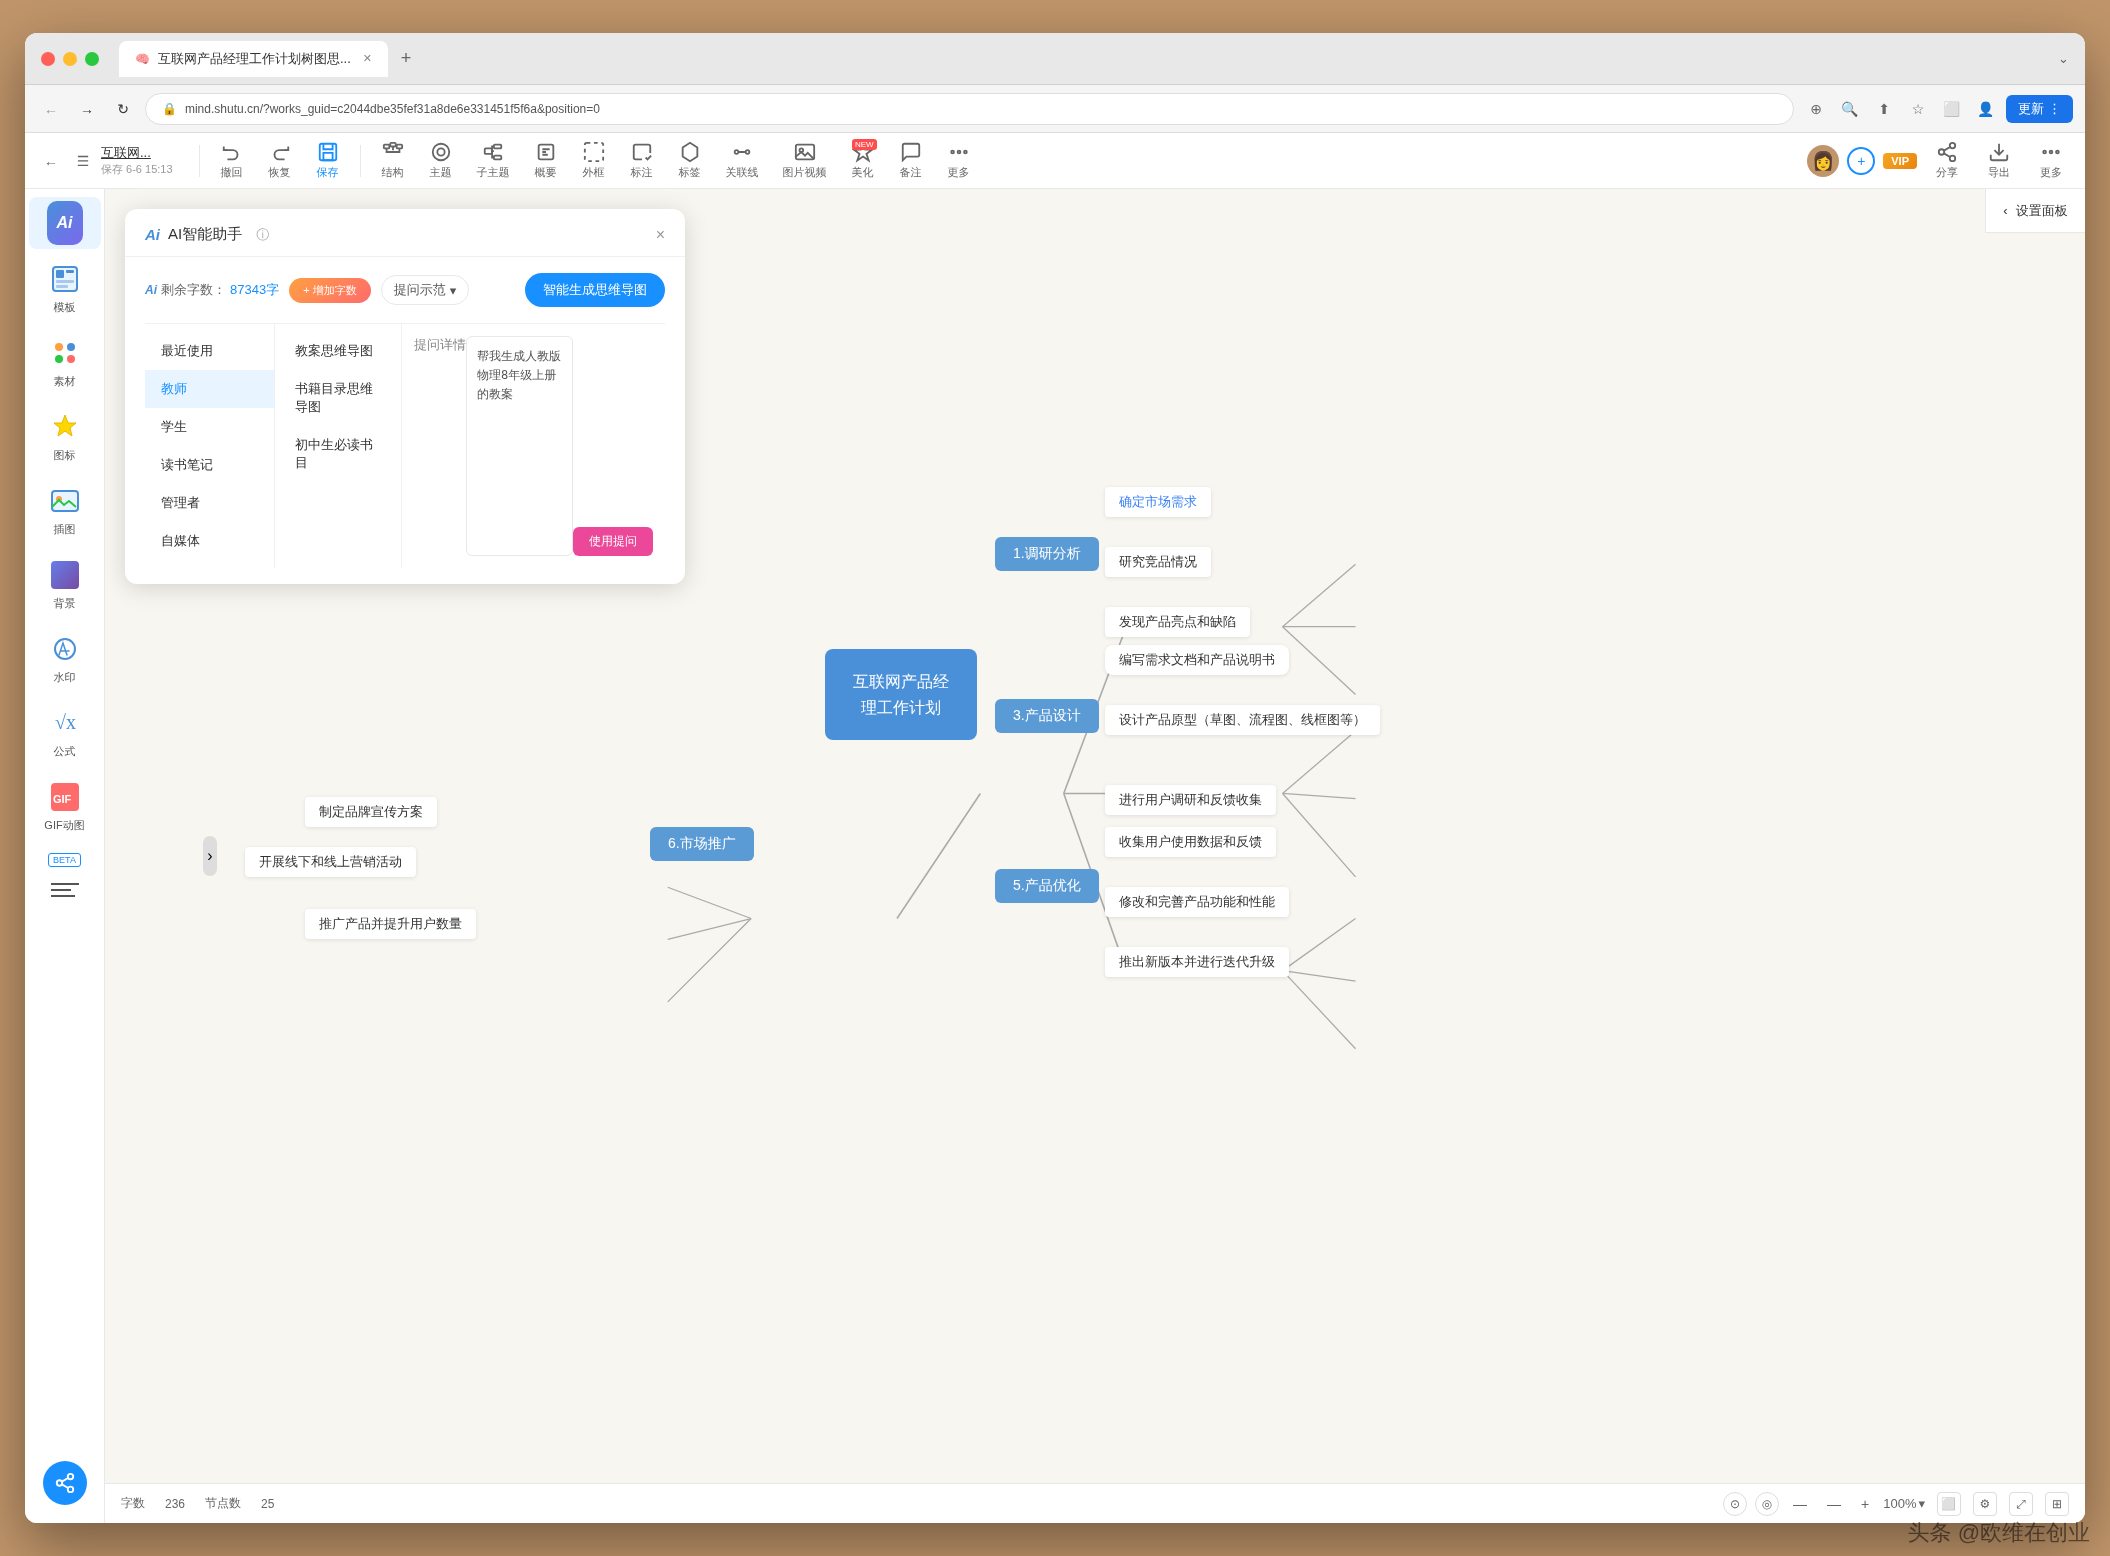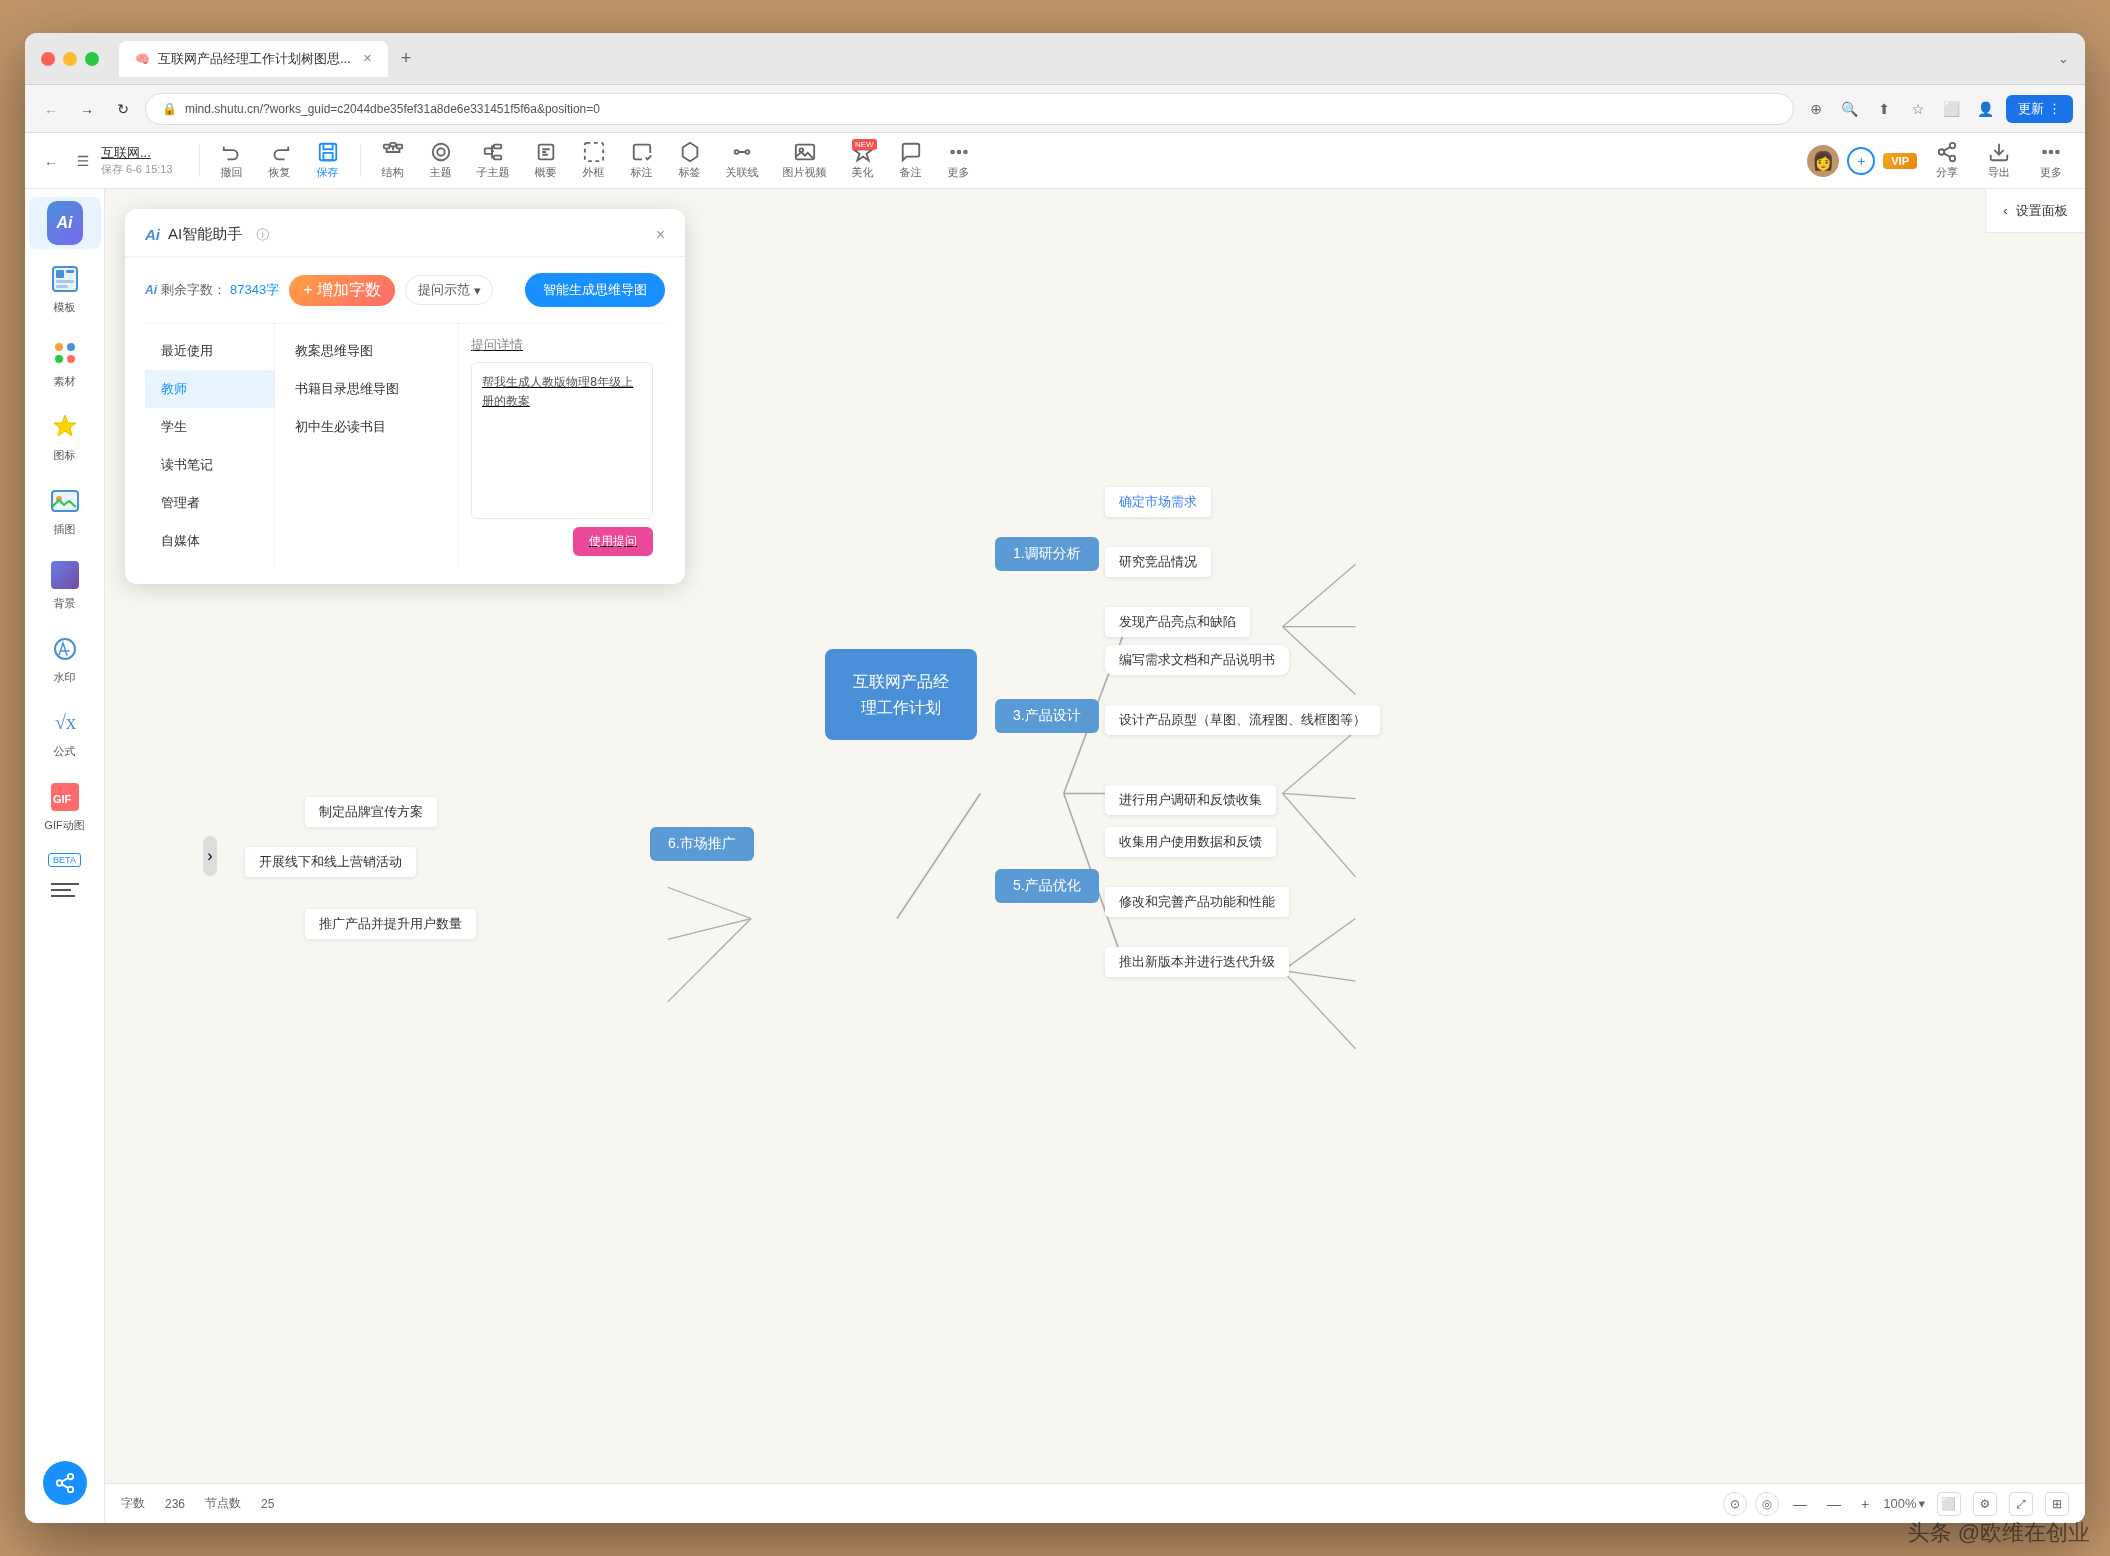--- a/index.html
+++ b/index.html
@@ -71,32 +71,32 @@
     .close-btn { color: #999; cursor: pointer; font-size: 16px; }
 
     .ai-panel-body { padding: 16px 20px; }
     .ai-input-area { border: 1px solid #e8e8e8; border-radius: 8px; padding: 12px; min-height: 70px; font-size: 14px; color: #333; margin-bottom: 14px; }
 
     .ai-actions { display: flex; align-items: center; gap: 10px; margin-bottom: 16px; }
     .remaining-count { display: flex; align-items: center; gap: 4px; font-size: 13px; }
     .ai-small-icon { font-size: 12px; font-weight: bold; font-style: italic; color: #4a90d9; }
     .remaining-label { color: #666; }
     .remaining-num { color: #1890ff; font-weight: 500; }
-    .add-count-btn { background: linear-gradient(135deg, #ff9f43, #ff6b6b); color: white; border-radius: 20px; padding: 5px 14px; font-size: 16px; cursor: pointer; display: flex; align-items: flex-end; gap: 4px; }
+    .add-count-btn { background: linear-gradient(135deg, #ff9f43, #ff6b6b); color: white; border-radius: 20px; padding: 5px 14px; font-size: 11px; cursor: pointer; display: flex; align-items: flex-end; gap: 4px; }
     .prompt-select { display: flex; align-items: center; gap: 4px; border: 1px solid #e8e8e8; border-radius: 20px; padding: 5px 12px; font-size: 13px; color: #555; cursor: pointer; }
     .generate-btn { margin-left: auto; background: #1890ff; color: white; border-radius: 20px; padding: 8px 18px; font-size: 13px; cursor: pointer; white-space: nowrap; }
 
     
     .categories-area { display: flex; border-top: 1px solid #f0f0f0; min-height: 180px; }
     .cat-list { width: 130px; border-right: 1px solid #f0f0f0; padding: 8px 0; }
     .cat-item { padding: 10px 16px; font-size: 13px; color: #333; cursor: pointer; }
     .cat-item.active { background: #e8f4ff; color: #1890ff; }
     .templates-list { flex: 1; padding: 8px 12px; border-right: 1px solid #f0f0f0; }
     .template-item { padding: 10px 8px; font-size: 13px; color: #333; cursor: pointer; }
-    .prompt-detail { flex: 1; padding: 12px; display: flex; flex-direction: column; text-decoration: underline; }
+    .prompt-detail { flex: 1; padding: 12px; display: flex; flex-direction: row; }
     .prompt-detail-title { font-size: 13px; color: #888; margin-bottom: 8px; }
     .prompt-text-area { flex: 1; border: 1px solid #e8e8e8; border-radius: 6px; padding: 10px; font-size: 12px; color: #555; line-height: 1.6; resize: none; outline: none; }
     .use-prompt-btn { margin-top: 8px; align-self: flex-end; background: #ec4899; color: white; border-radius: 6px; padding: 6px 16px; font-size: 12px; cursor: pointer; }
 
     
     .status-bar { position: absolute; bottom: 0; left: 0; right: 0; height: 40px; background: white; border-top: 1px solid #e8e8e8; display: flex; align-items: center; padding: 0 16px; gap: 20px; font-size: 12px; color: #666; }
     .status-right { margin-left: auto; display: flex; align-items: center; gap: 12px; }
 
     
     .mindmap-svg { position: absolute; top: 0; left: 0; width: 100%; height: 100%; }

